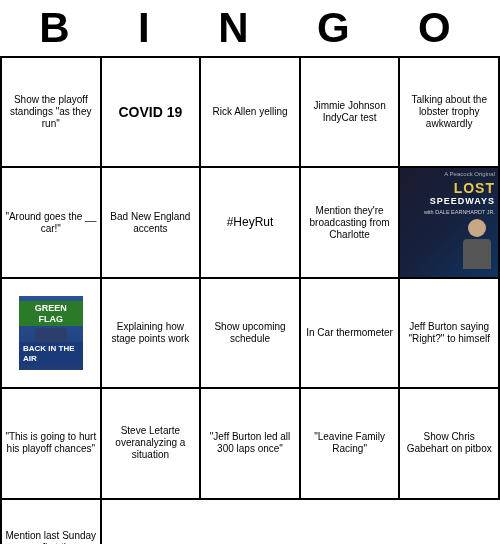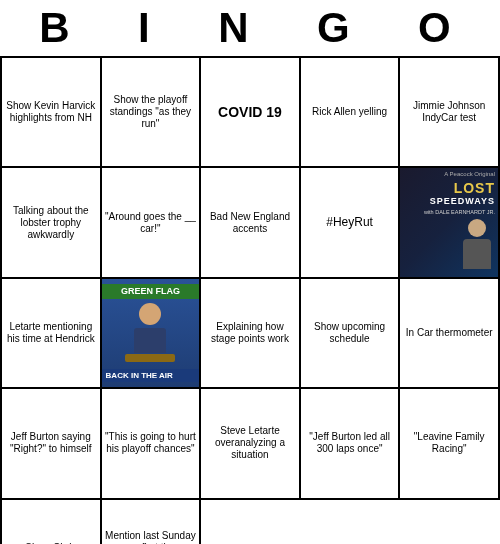--- a/index.html
+++ b/index.html
@@ -152,23 +152,20 @@
   <div class="bingo-title">
     <span>B</span>
     <span>I</span>
     <span>N</span>
     <span>G</span>
     <span>O</span>
   </div>
   <div class="bingo-grid">
 
     <div class="cell">
-      <span>Show Kevin Harvick highlights from NH</span>
-    </div>
-    <div class="cell">
       <span>Show the playoff standings "as they run"</span>
     </div>
     <div class="cell large-text">
       <span>COVID 19</span>
     </div>
     <div class="cell">
       <span>Rick Allen yelling</span>
     </div>
     <div class="cell">
       <span>Jimmie Johnson IndyCar test</span>
@@ -178,38 +175,38 @@
       <span>Talking about the lobster trophy awkwardly</span>
     </div>
     <div class="cell">
       <span>"Around goes the __ car!"</span>
     </div>
     <div class="cell">
       <span>Bad New England accents</span>
     </div>
     <div class="cell medium-text">
       <span>#HeyRut</span>
+    </div>
+    <div class="cell">
+      <span>Mention they're broadcasting from Charlotte</span>
     </div>
 
     <div class="cell" style="padding:0;">
       <div class="lost-speedways-img">
         <div style="font-size:6px; color:#aaa; margin-bottom:1px;">A Peacock Original</div>
         <div style="font-size:14px; font-weight:bold; color:#e8c84a; letter-spacing:1px;">LOST</div>
         <div style="font-size:9px; font-weight:bold; color:#fff; letter-spacing:1px;">SPEEDWAYS</div>
         <div style="font-size:5.5px; color:#ccc; margin-top:2px;">with DALE EARNHARDT JR.</div>
         <div class="person-silhouette" style="margin-top:3px;">
           <div class="person-head"></div>
           <div class="person-body"></div>
         </div>
       </div>
     </div>
-    <div class="cell">
-      <span>Letarte mentioning his time at Hendrick</span>
-    </div>
-    <div class="cell" style="padding:0;">
+    <div class="cell" style="padding:17px;">
       <div class="anchor-scene">
         <div class="green-flag-banner">GREEN FLAG</div>
         <div class="anchor-person-head"></div>
         <div class="anchor-person-body"></div>
         <div class="anchor-desk"></div>
         <div class="back-in-air-banner">BACK IN THE AIR</div>
       </div>
     </div>
     <div class="cell">
       <span>Explaining how stage points work</span>

